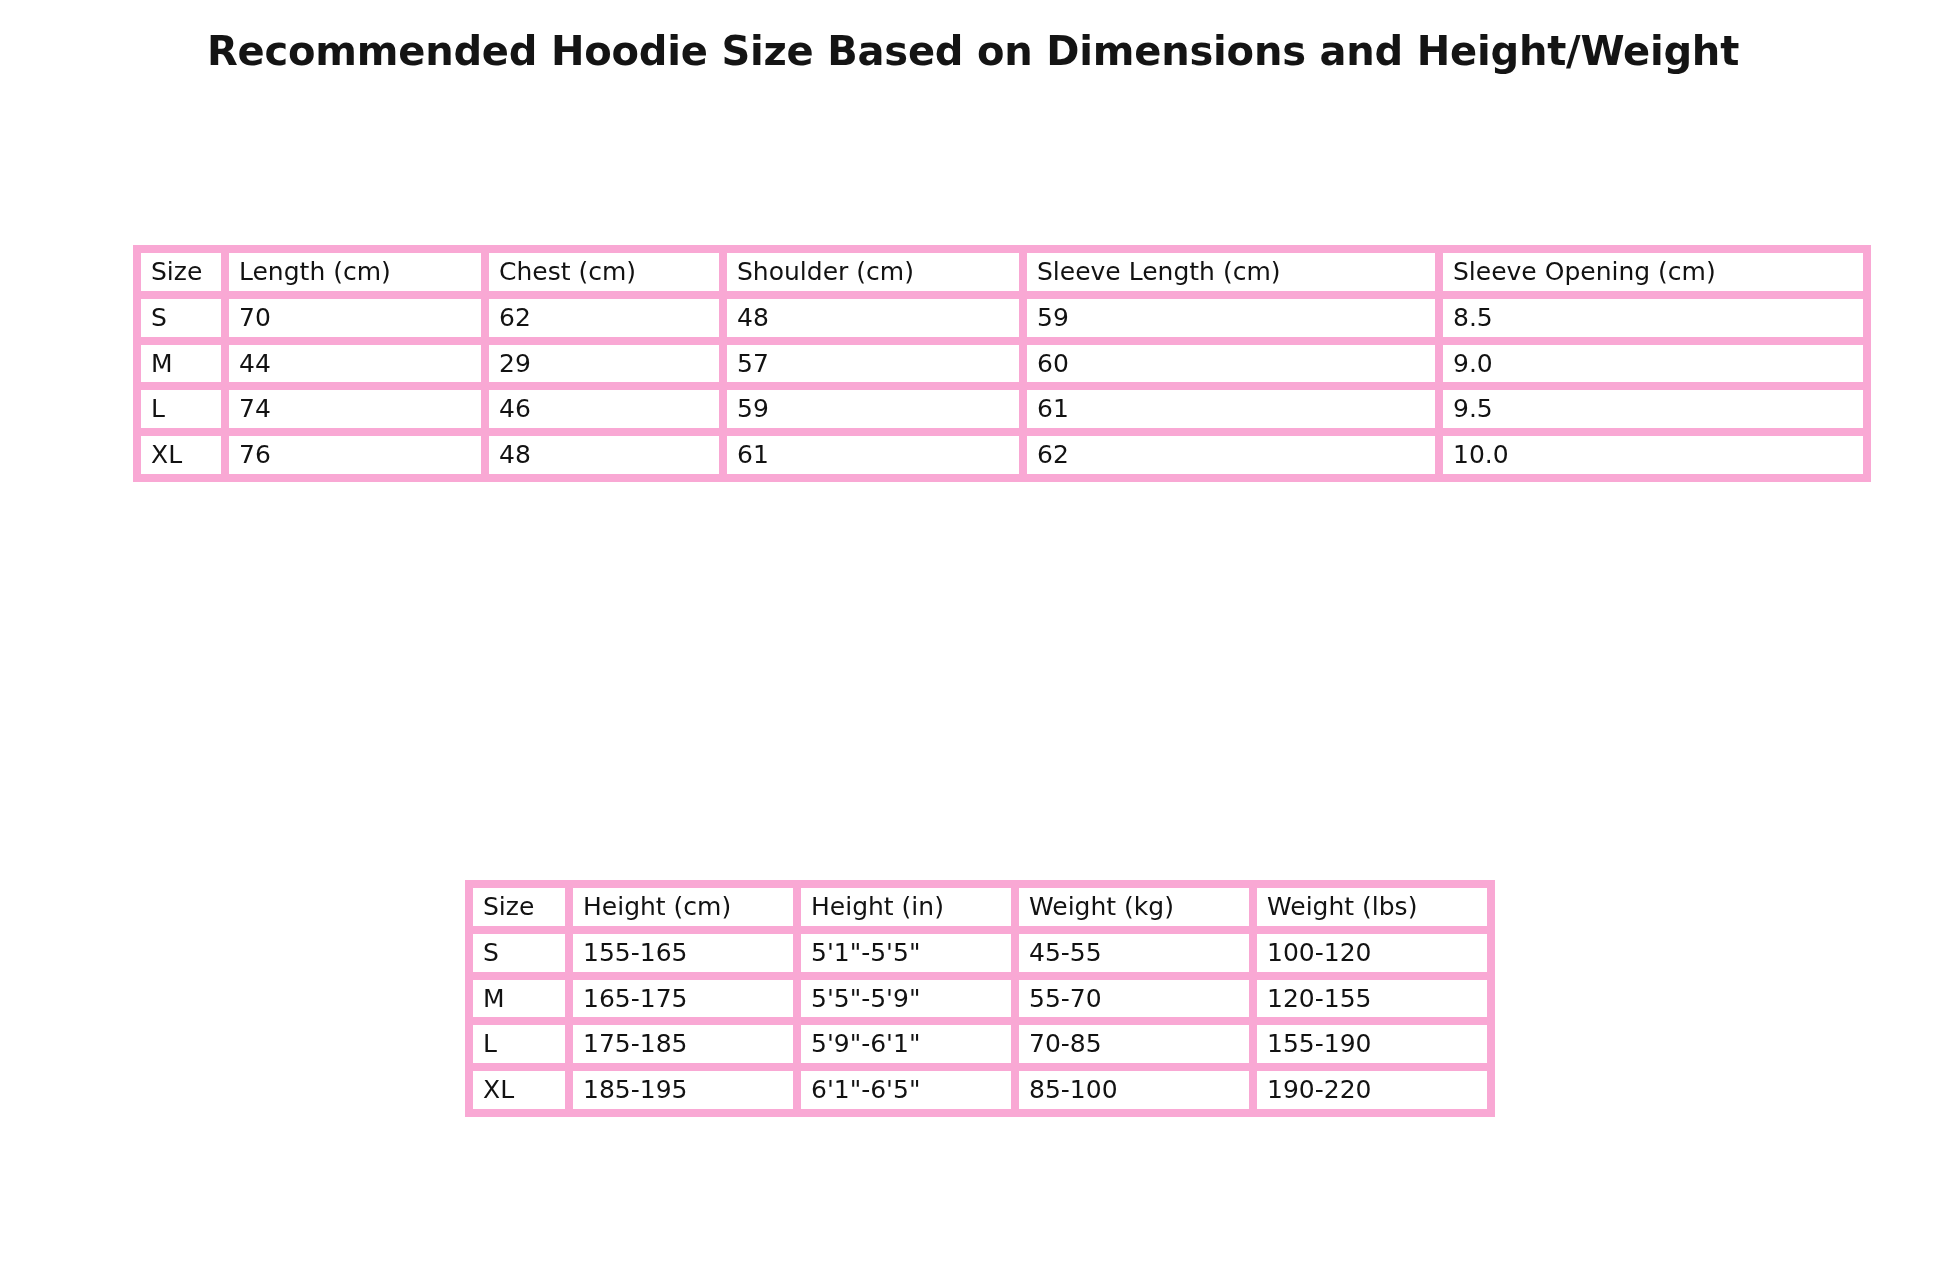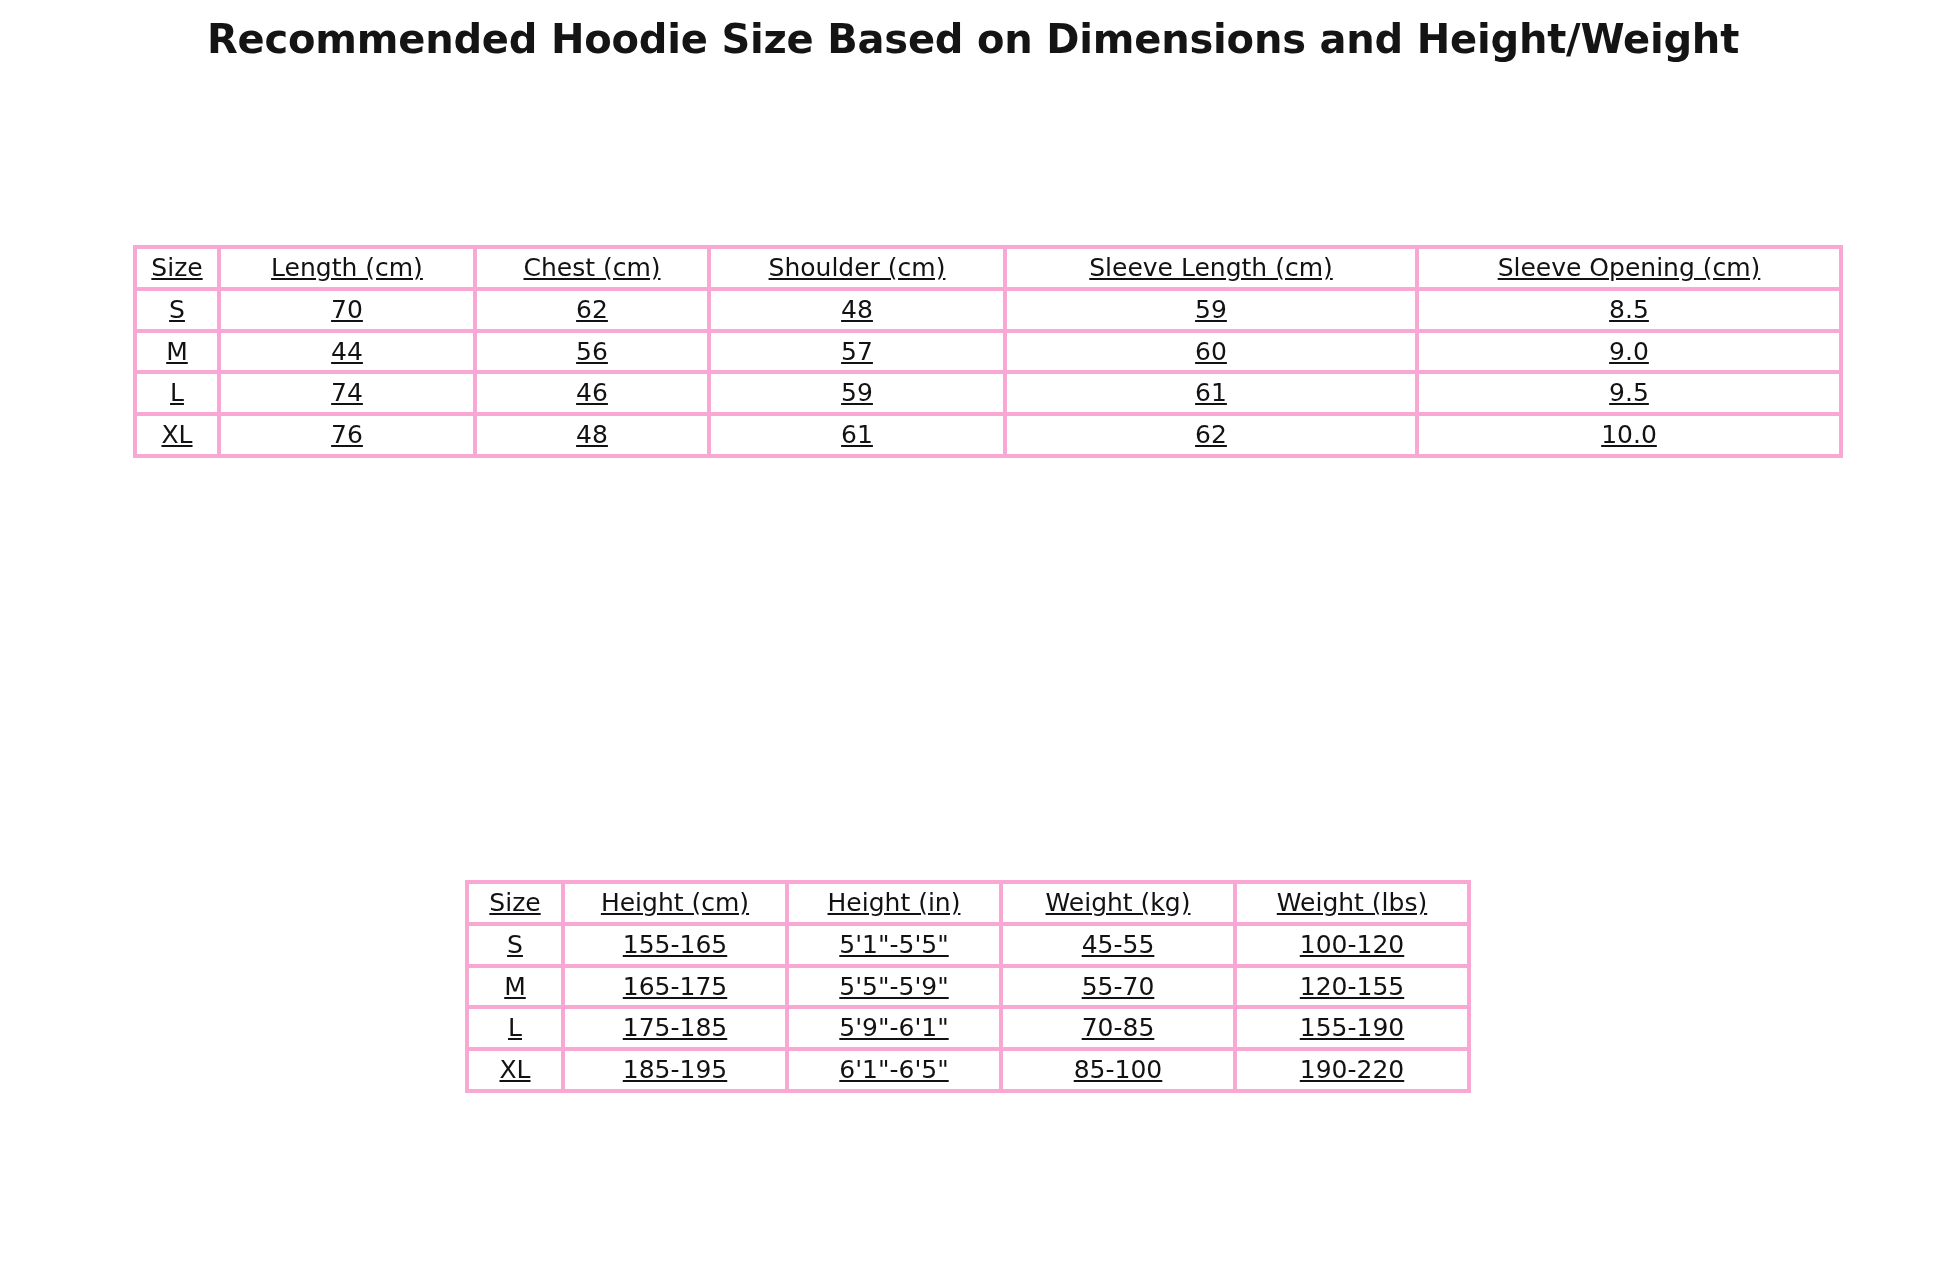--- a/index.html
+++ b/index.html
@@ -10,43 +10,41 @@
   body {
     width: 1946px;
     height: 1277px;
     position: relative;
     font-family: "DejaVu Sans", sans-serif;
     color: #1a1a1a;
     overflow: hidden;
   }
   .page-title {
     position: absolute;
-    top: 16px;
+    top: 28px;
     left: 0;
     width: 1946px;
     text-align: center;
     font-size: 40px;
     font-weight: bold;
     letter-spacing: -0.2px;
     color: #141414;
     white-space: nowrap;
   }
   table.dims {
     position: absolute;
     border-collapse: collapse;
     font-size: 25px;
     color: #121212;
   }
   table.dims td {
-    border: 4px solid #f9a8d4;
-    text-align: center;
+    border: 8px solid #f9a8d4;
     padding: 2px 10px;
     line-height: 1.35;
     white-space: nowrap;
-    text-decoration: underline;
   }
   
   #table-dimensions {
     top: 245px;
     left: 133px;
   }
   #table-dimensions td.c0 { width: 60px; }
   #table-dimensions td.c1 { width: 232px; }
   #table-dimensions td.c2 { width: 210px; }
   #table-dimensions td.c3 { width: 272px; }
@@ -83,21 +81,21 @@
       <td class="c0">S</td>
       <td class="c1">70</td>
       <td class="c2">62</td>
       <td class="c3">48</td>
       <td class="c4">59</td>
       <td class="c5">8.5</td>
     </tr>
     <tr>
       <td class="c0">M</td>
       <td class="c1">44</td>
-      <td class="c2">56</td>
+      <td class="c2">29</td>
       <td class="c3">57</td>
       <td class="c4">60</td>
       <td class="c5">9.0</td>
     </tr>
     <tr>
       <td class="c0">L</td>
       <td class="c1">74</td>
       <td class="c2">46</td>
       <td class="c3">59</td>
       <td class="c4">61</td>

